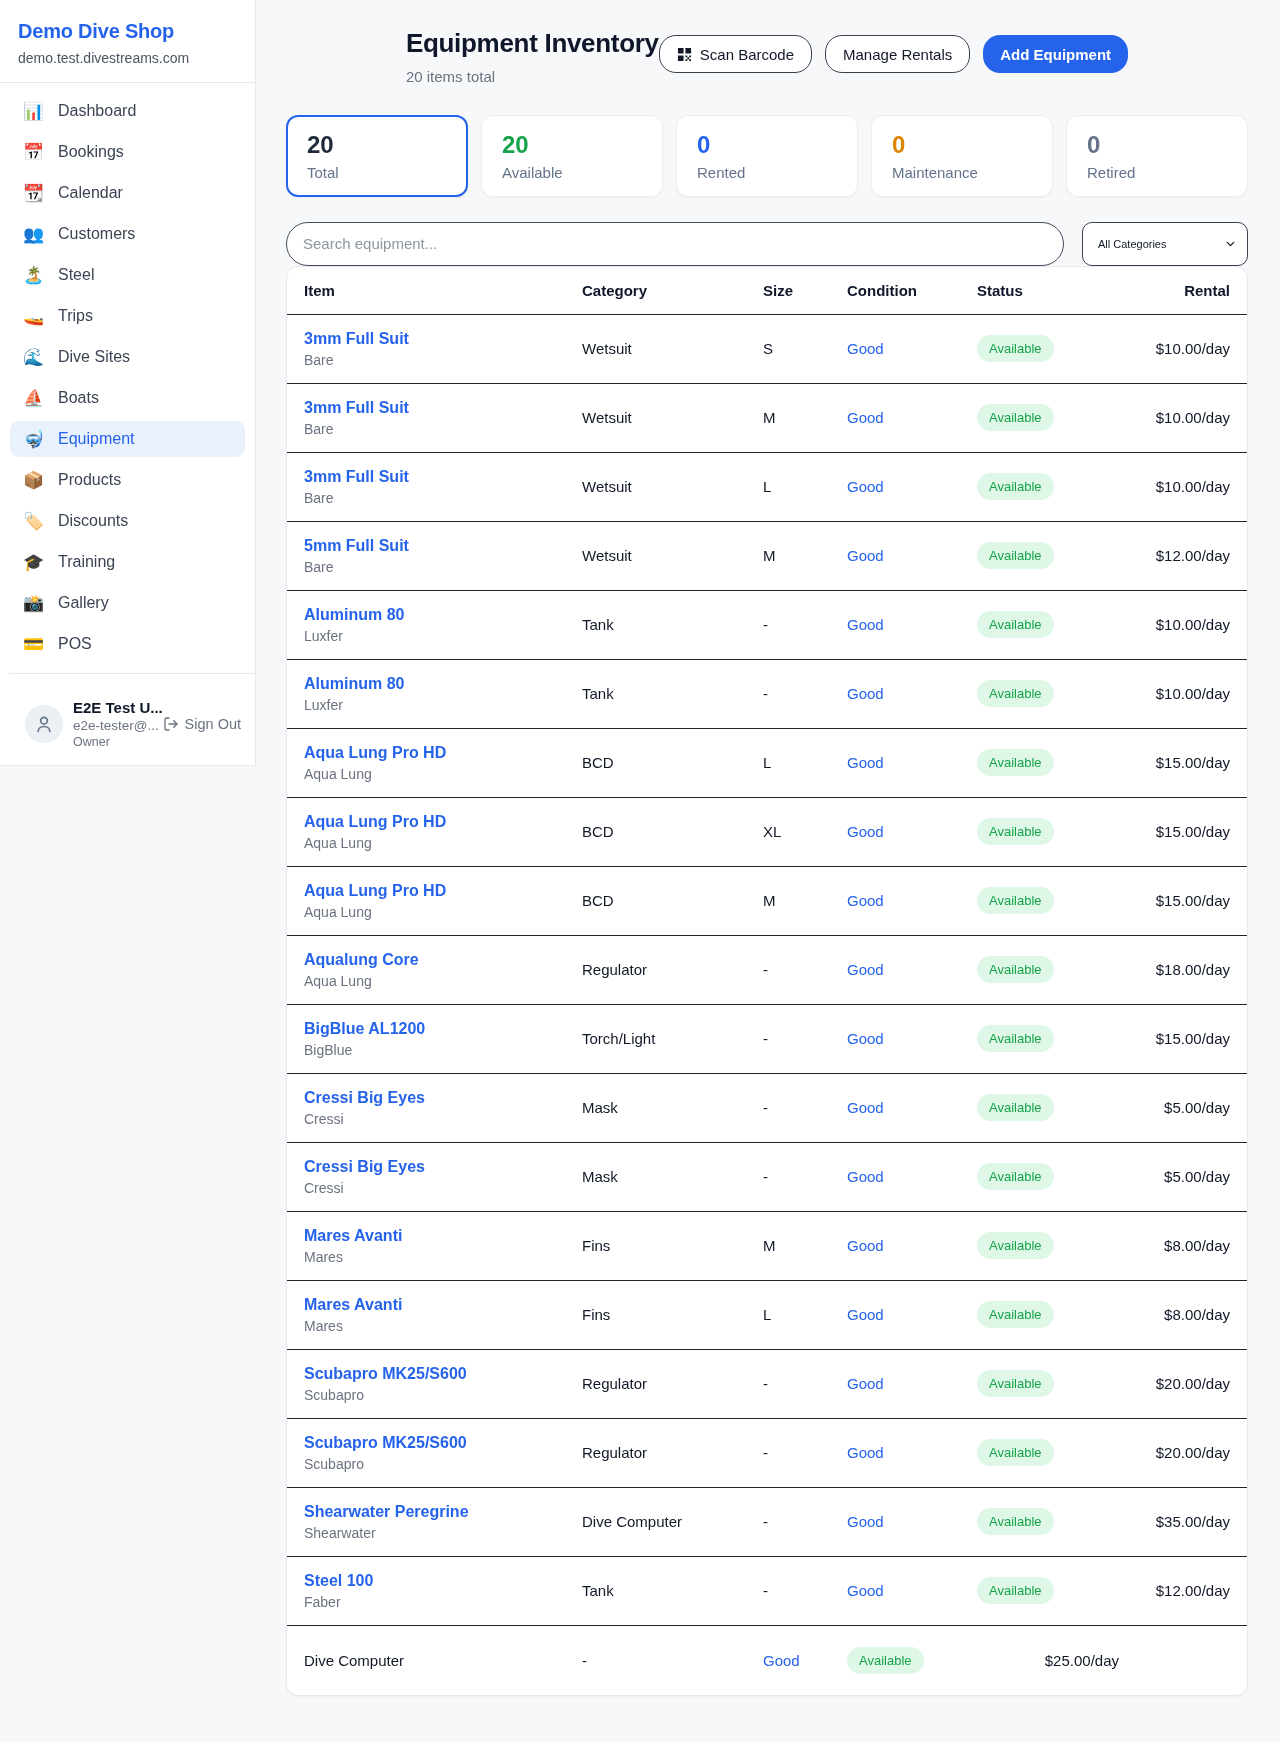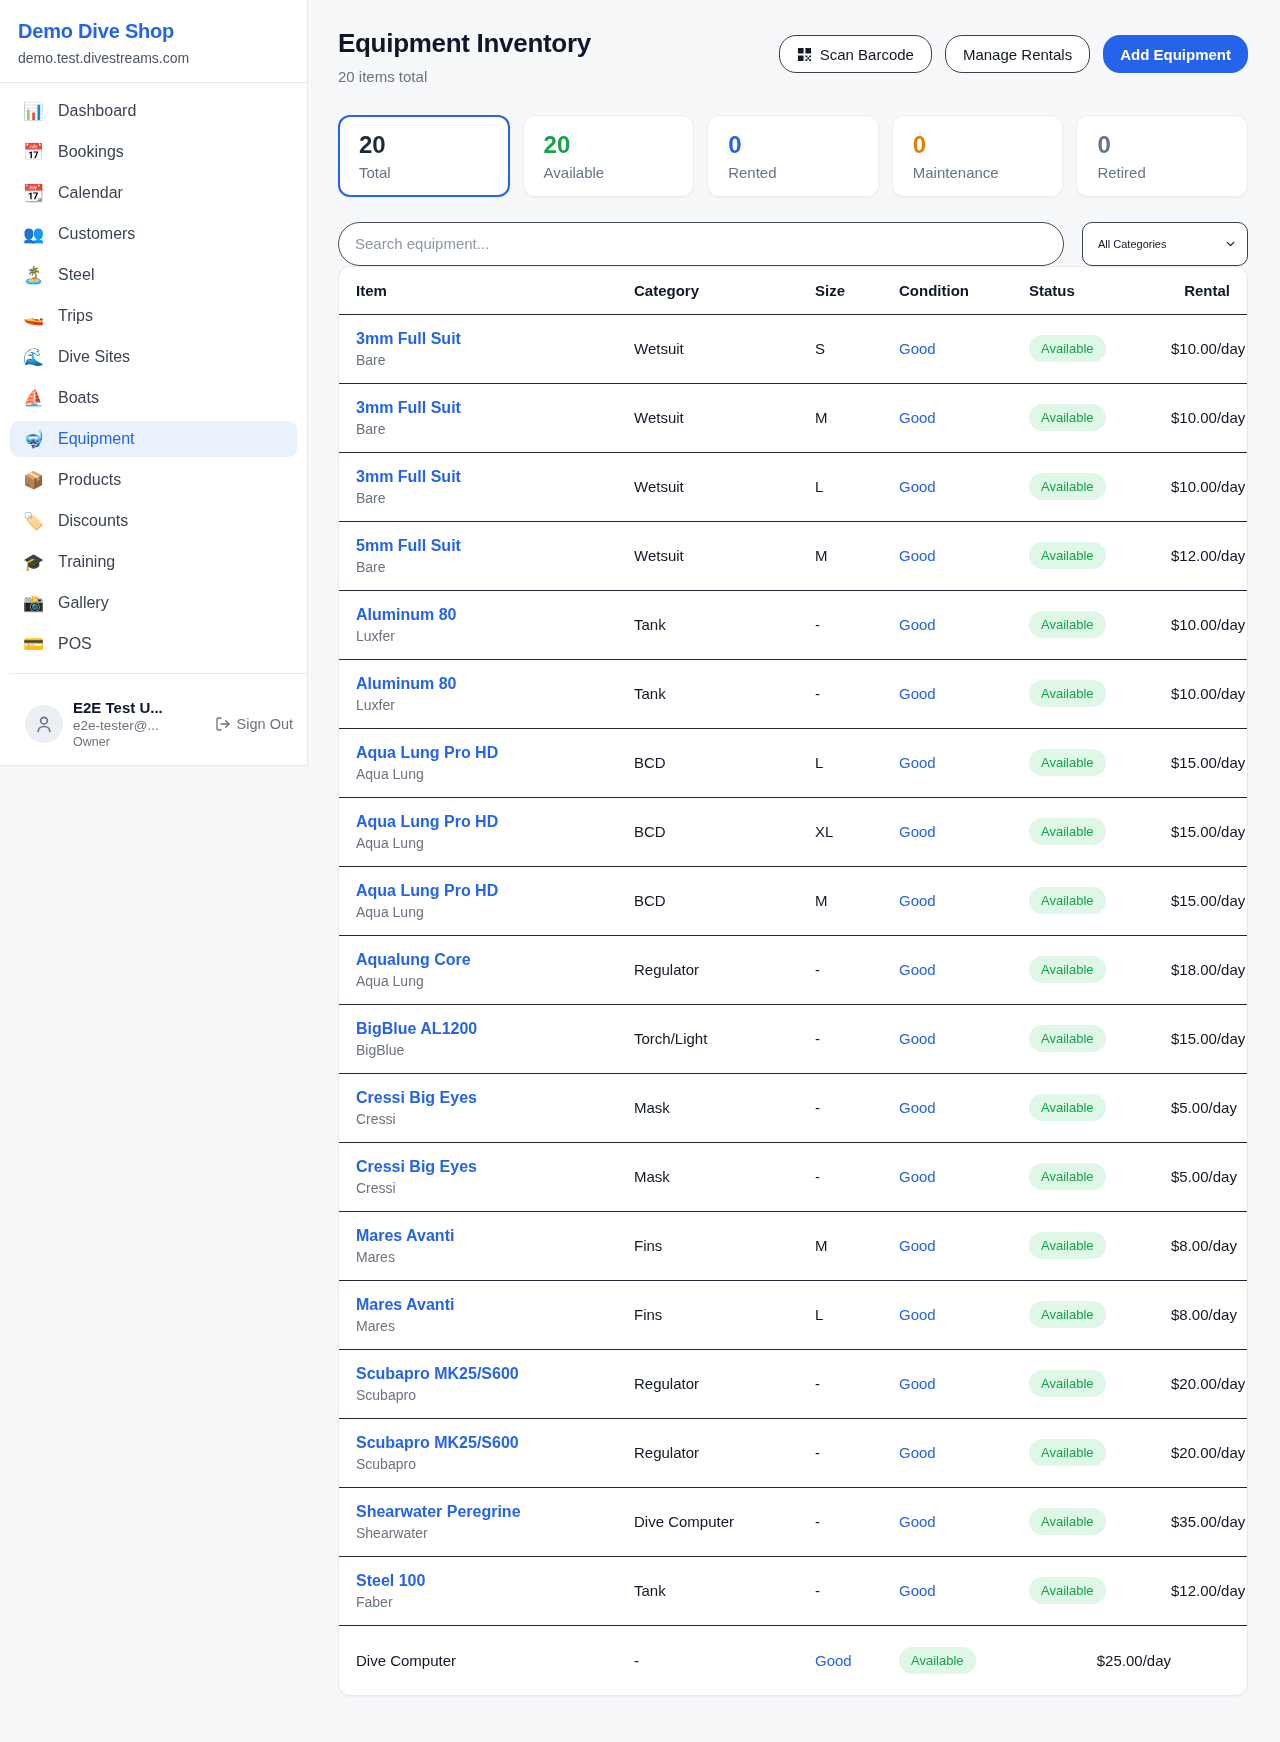--- a/index.html
+++ b/index.html
@@ -1,39 +1,39 @@
 <!DOCTYPE html>
 <html><head>
 <meta charset="utf-8">
 <style>
   * { margin:0; padding:0; box-sizing:border-box; }
   html,body { background:#eef0f3; }
   body { font-family:"Liberation Sans","DejaVu Sans",sans-serif; }
   .page { width:1280px; height:1742px; background:#f7f8fa; display:flex; align-items:flex-start; overflow:hidden; position:relative; }
 
   
-  .sidebar { width:308px; background:#ffffff; border-right:1px solid #e7e9ee; border-bottom:1px solid #e7e9ee; flex:none; }
+  .sidebar { width:256px; background:#ffffff; border-right:1px solid #e7e9ee; border-bottom:1px solid #e7e9ee; flex:none; }
   .brand { padding:20px 18px 16px 18px; border-bottom:1px solid #e7e9ee; }
   .brand-name { font-size:20px; font-weight:800; color:#2563eb; letter-spacing:-0.2px; }
   .brand-domain { font-size:14px; color:#4b5563; margin-top:7px; }
   .nav { padding:10px 10px 6px 10px; }
   .nav-item { display:flex; align-items:center; gap:13px; padding:9px 13px; margin-bottom:5px; border-radius:9px; font-size:16px; color:#3b4454; cursor:pointer; }
   .nav-item.active { background:#e9f1fd; color:#2563eb; font-weight:500; }
   .nav-icon { width:22px; text-align:center; font-size:17px; line-height:1; flex:none; }
   .user-section { border-top:1px solid #e7e9ee; padding:25px 14px 16px 16px; display:flex; align-items:center; gap:10px; overflow:hidden;margin-left:9px; }
   .avatar { width:38px; height:38px; border-radius:50%; background:#eceff3; color:#64748b; display:flex; align-items:center; justify-content:center; flex:none; }
   .user-info { min-width:0; flex:1; }
   .user-name { font-size:15px; font-weight:700; color:#0f172a; white-space:nowrap; }
   .user-email { font-size:13.5px; color:#6b7280; margin-top:2px; white-space:nowrap; }
   .user-role { font-size:12.5px; color:#6b7280; margin-top:2px; }
   .signout { display:flex; align-items:center; gap:6px; color:#6b7280; font-size:14.5px; background:none; border:none; cursor:pointer; white-space:nowrap; flex:none; font-family:inherit; }
 
   
   .main { flex:1; padding:28px 32px 0 30px; min-width:0; }
-  .page-header { display:flex; justify-content:space-between; align-items:flex-start; }
+  .page-header { display:flex; justify-content:center; align-items:flex-start; }
   .page-title { font-size:26px; font-weight:800; color:#0f172a; letter-spacing:-0.3px; }
   .page-subtitle { font-size:15px; color:#6b7280; margin-top:9px; }
   .header-actions { display:flex; gap:13px; margin-top:7px; }
   .btn { height:38px; display:inline-flex; align-items:center; gap:8px; padding:0 17px; border-radius:17px; font-size:15px; font-weight:500; cursor:pointer; font-family:inherit; white-space:nowrap; }
   .btn.secondary { background:#fff; color:#111827; border:1px solid #39414f; }
   .btn.primary { background:#2563eb; color:#fff; border:none; font-weight:600; }
 
   
   .stats { display:flex; gap:13px; margin-top:30px; }
   .stat-card { flex:1; background:#fff; border:1px solid #eceef1; border-radius:12px; padding:15px 20px; box-shadow:0 1px 2px rgba(16,24,40,.04); cursor:pointer; }

